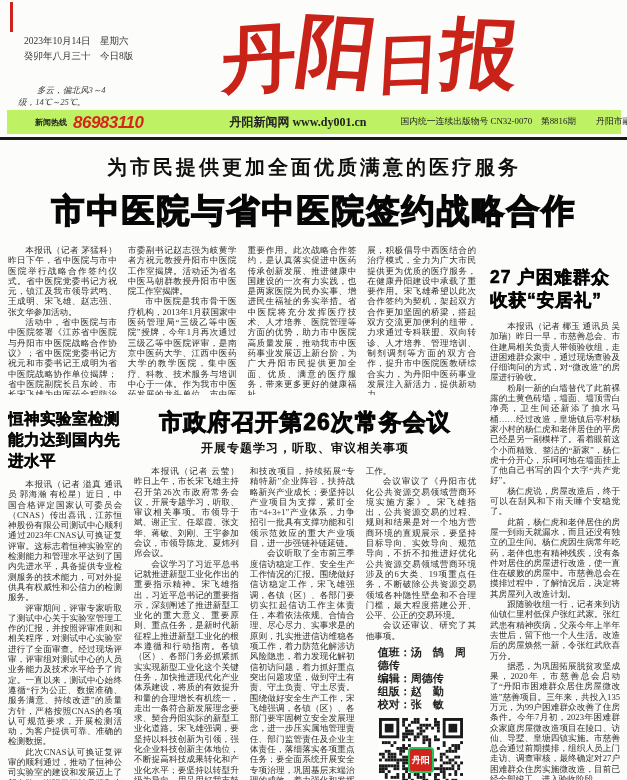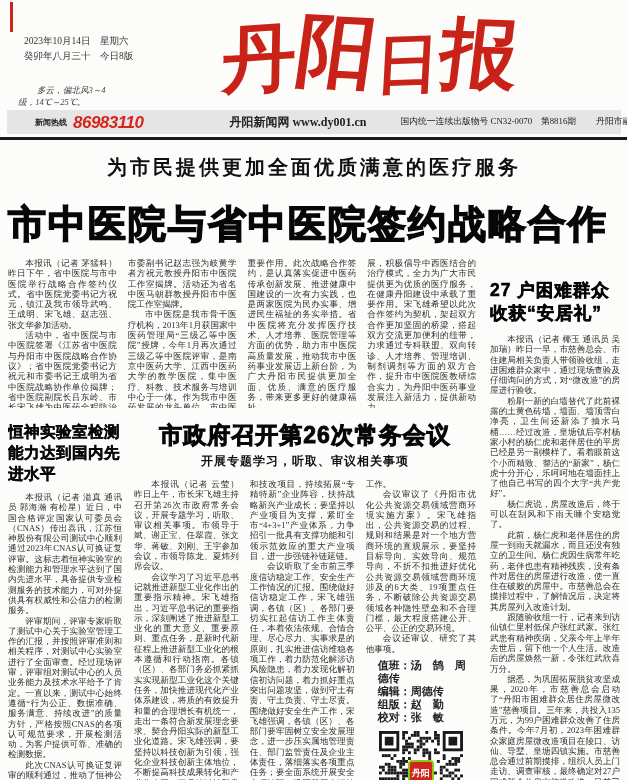--- a/index.html
+++ b/index.html
@@ -14,36 +14,36 @@
   .weather .w1{text-indent:2.2em;}
   .masthead{position:absolute;left:210px;top:8px;width:320px;text-align:center;
             font-family:"DejaVu Serif",serif;font-weight:bold;color:#c92218;font-size:74px;line-height:92px;
             transform:skewX(-5deg);}
   .mch{display:inline-block;}
   .mch.m0{transform:rotate(-4deg) translateY(2px);}
   .mch.m1{transform:rotate(3deg) translateY(-3px);font-size:80px;}
   .mch.m2{transform:rotate(-2deg) translateY(4px);font-size:64px;}
   .mch.m3{transform:rotate(2deg) translateY(-1px);font-size:78px;}
 
-  .graybar{position:absolute;left:7px;right:6px;top:110px;height:24px;background:#e5e5e5;
+  .graybar{position:absolute;left:7px;right:6px;top:110px;height:24px;background:#bef264;
            display:flex;align-items:center;white-space:nowrap;color:#222;}
   .hotline-label{margin-left:28px;font-size:8px;font-weight:bold;font-family:"Liberation Sans",sans-serif;}
   .hotline-number{margin-left:6px;font-size:17px;line-height:17px;font-weight:900;font-style:italic;
                   color:#d6251c;font-family:"Liberation Sans",sans-serif;letter-spacing:-.5px;}
   .website{margin-left:86px;font-size:12px;font-weight:bold;}
   .pubno{margin-left:34px;font-size:8.8px;}
   .publisher{margin-left:20px;font-size:8.8px;}
   .rule{position:absolute;left:0;right:0;top:137px;height:3px;background:#181818;}
 
   
   .content{position:absolute;left:8px;right:7px;top:148px;bottom:4px;}
   .kicker{text-align:center;font-size:20px;font-weight:bold;letter-spacing:3px;color:#101010;
           font-family:"Liberation Sans",sans-serif;margin-top:6px;}
-  .headline{font-size:38px;line-height:46px;font-weight:900;color:#070707;
-            font-family:"Liberation Sans",sans-serif;letter-spacing:2px;-webkit-text-stroke:1.4px #070707;margin-top:20px;}
+  .headline{text-align:center;font-size:33px;line-height:46px;font-weight:900;color:#070707;
+            font-family:"Liberation Sans",sans-serif;letter-spacing:2px;-webkit-text-stroke:1.4px #070707;margin-top:7px;}
 
   .zone{display:flex;margin-top:11px;height:558px;}
   .left-zone{width:468px;flex:0 0 468px;display:flex;flex-direction:column;}
   .right-zone{flex:1;margin-left:14px;overflow:hidden;}
 
   .lead-cols{display:flex;gap:11px;height:150px;overflow:hidden;}
   .ncol{flex:1;overflow:hidden;}
   .pg{margin:0;font-size:8.6px;line-height:10.3px;text-align:justify;word-break:break-all;color:#2d2d2d;}
   .pg.ind{text-indent:2em;}
   .pg b{font-weight:normal;}
@@ -59,21 +59,21 @@
                 font-family:"Liberation Sans",sans-serif;letter-spacing:1px;-webkit-text-stroke:.9px #070707;}
   .gov-subhead{text-align:center;font-size:12px;font-weight:bold;letter-spacing:1px;margin-top:4px;
                font-family:"Liberation Sans",sans-serif;color:#111;}
   .gov-cols{display:flex;gap:11px;margin-top:9px;flex:1;overflow:hidden;}
 
   .credits{margin:5px 0 0 12px;font-weight:bold;font-size:11px;line-height:13px;color:#222;}
   .qr-wrap{margin-top:7px;text-align:center;}
   .qr{width:84px;height:84px;margin:0 auto;position:relative;background:#fff;}
   .qr svg{display:block;}
   .qr-badge{position:absolute;left:50%;top:50%;width:26px;height:26px;margin:-13px 0 0 -13px;background:#d0251c;
-            border:2px solid #84cc16;border-radius:4px;color:#fff;font-size:9px;line-height:11px;font-weight:bold;
+            border:2px solid #22c55e;border-radius:4px;color:#fff;font-size:9px;line-height:11px;font-weight:bold;
             display:flex;align-items:center;justify-content:center;text-align:center;
             font-family:"Liberation Sans",sans-serif;}
 
   .rel-head{font-family:"Liberation Sans",sans-serif;font-weight:900;font-size:17.5px;line-height:23px;
             letter-spacing:1px;color:#000000;-webkit-text-stroke:.6px #070707;margin-top:21px;}
   .rel-body{margin-top:9px;overflow:hidden;}
 </style>
 </head>
 <body>
 

